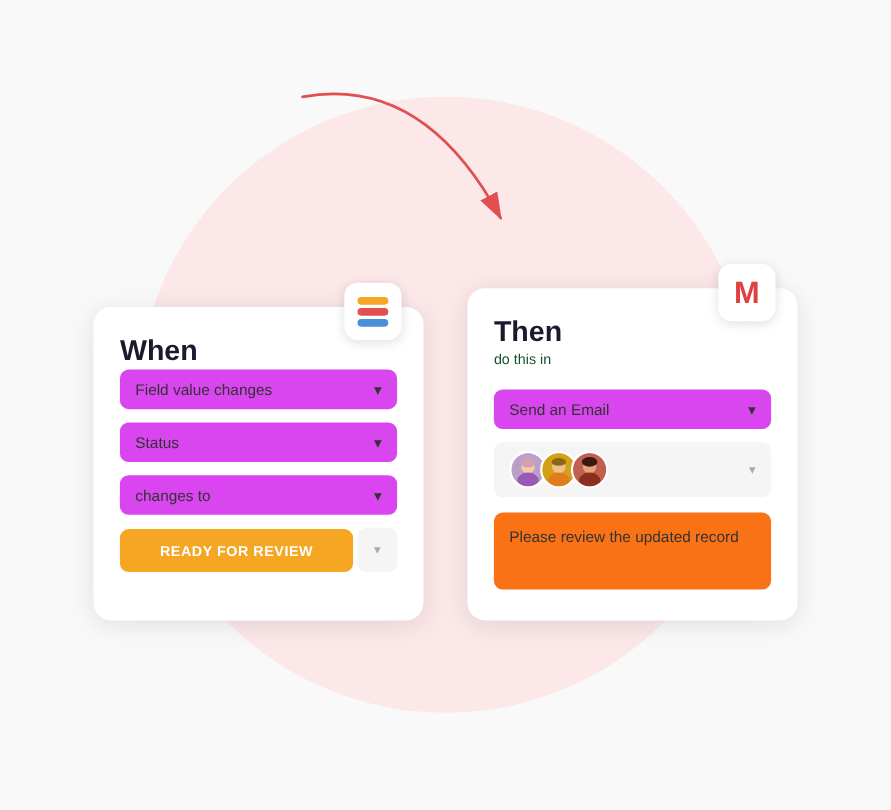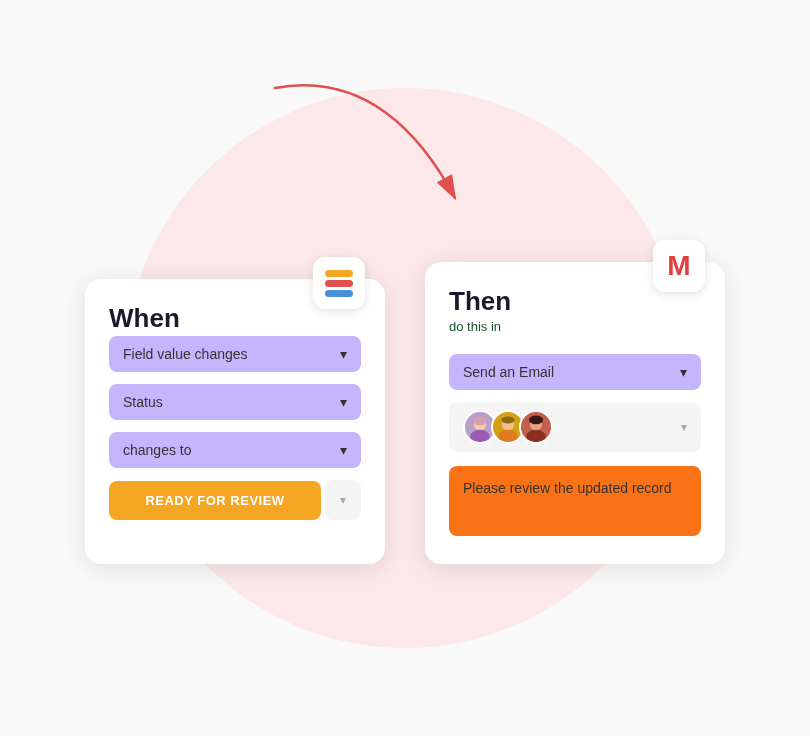--- a/index.html
+++ b/index.html
@@ -99,21 +99,21 @@
     }
 
     .then-card .card-subtitle {
       font-size: 13px;
       color: #14532d;
       margin-bottom: 20px;
     }
 
     
     .dropdown-row {
-      background: #c4b5fd;
+      background: #d946ef;
       border-radius: 8px;
       padding: 10px 14px;
       display: flex;
       align-items: center;
       justify-content: space-between;
       margin-bottom: 12px;
       cursor: pointer;
     }
 
     .dropdown-row span {

